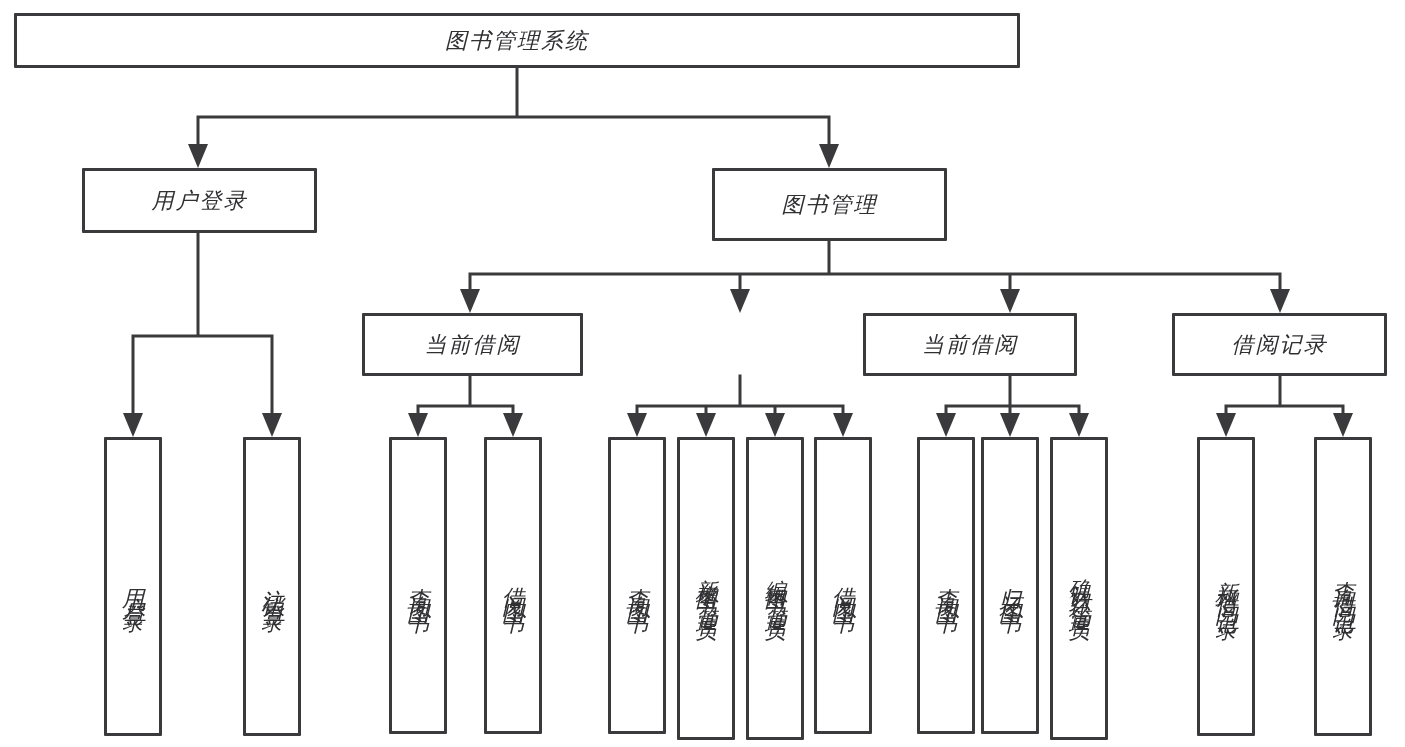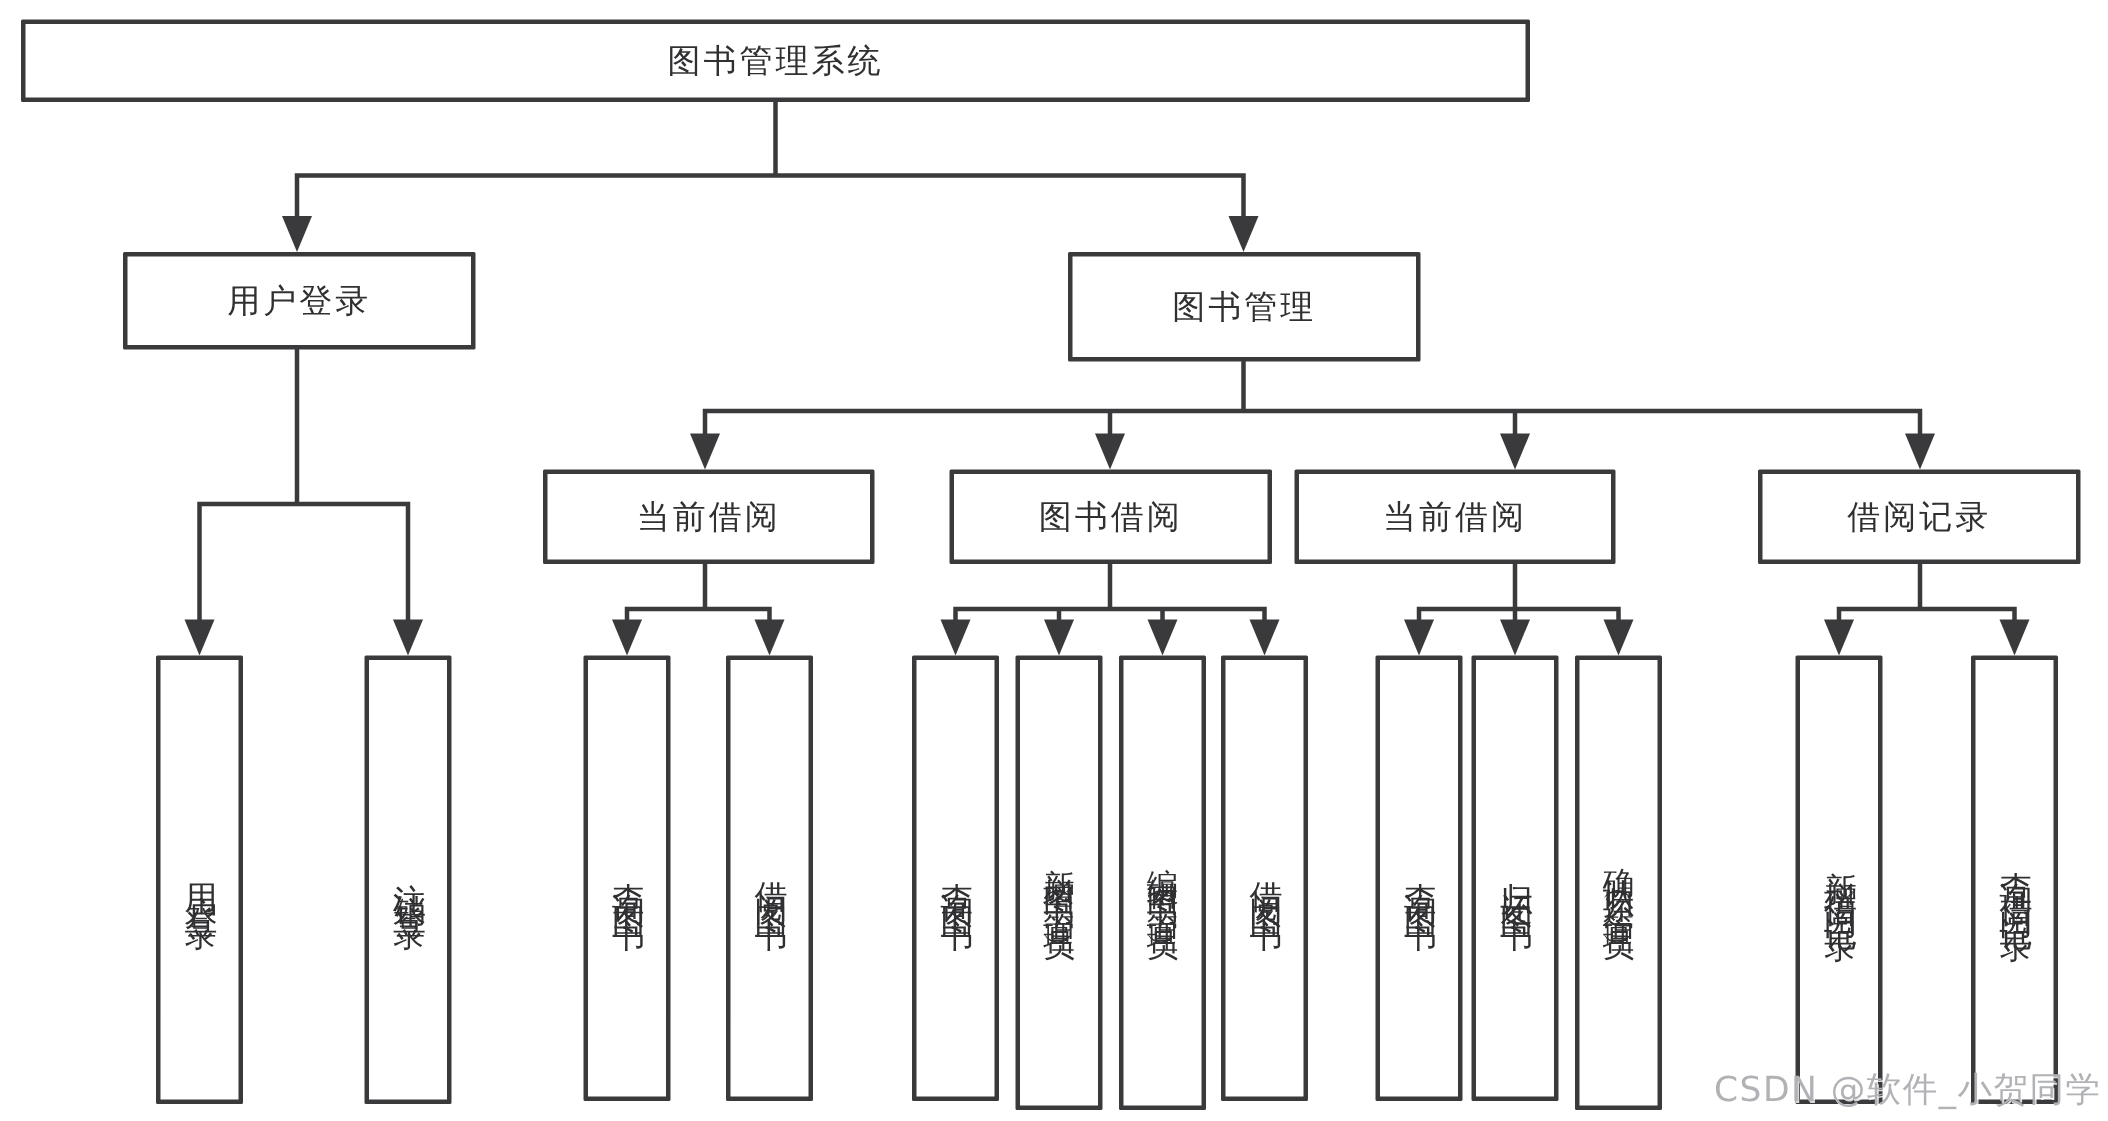--- a/index.html
+++ b/index.html
@@ -2,20 +2,21 @@
 <html><head>
 <meta charset="utf-8">
 <style>
   html,body{margin:0;padding:0;background:#ffffff;}
   #canvas{
     position:relative;
     width:1405px;height:747px;
     background:#ffffff;
     font-family:"DejaVu Sans",sans-serif;
     overflow:hidden;
+    font-style:italic;
   }
   #connectors{position:absolute;left:0;top:0;width:1405px;height:747px;z-index:1;}
   .hbox{
     position:absolute;
     box-sizing:border-box;
     border:3px solid #3a3a3c;
     background:#ffffff;
     display:flex;align-items:center;justify-content:center;
     color:#303033;
     font-size:22px;
@@ -100,23 +101,20 @@
   <div class="hbox" style="left:82px;top:168px;width:235px;height:65px">
     <span>用户登录</span>
   </div>
   <div class="hbox" style="left:712px;top:168px;width:235px;height:73px">
     <span>图书管理</span>
   </div>
 
   <div class="hbox" style="left:362px;top:313px;width:221px;height:63px">
     <span>当前借阅</span>
   </div>
-  <div class="hbox" style="left:633px;top:313px;width:215px;height:63px">
-    <span>图书借阅</span>
-  </div>
   <div class="hbox" style="left:863px;top:313px;width:214px;height:63px">
     <span>当前借阅</span>
   </div>
   <div class="hbox" style="left:1172px;top:313px;width:215px;height:63px">
     <span>借阅记录</span>
   </div>
 
   <div class="vbox" style="left:104px;width:58px;height:299px">
     <span class="vtext">用户登录</span>
   </div>
@@ -154,15 +152,14 @@
     <span class="vtext">确认归还（管理员）</span>
   </div>
 
   <div class="vbox" style="left:1197px;width:58px;height:299px">
     <span class="vtext">新增借阅记录</span>
   </div>
   <div class="vbox" style="left:1314px;width:58px;height:299px">
     <span class="vtext">查询借阅记录</span>
   </div>
 
-  <div id="watermark">CSDN @软件_小贺同学</div>
 
 </div>
 
 </body></html>

